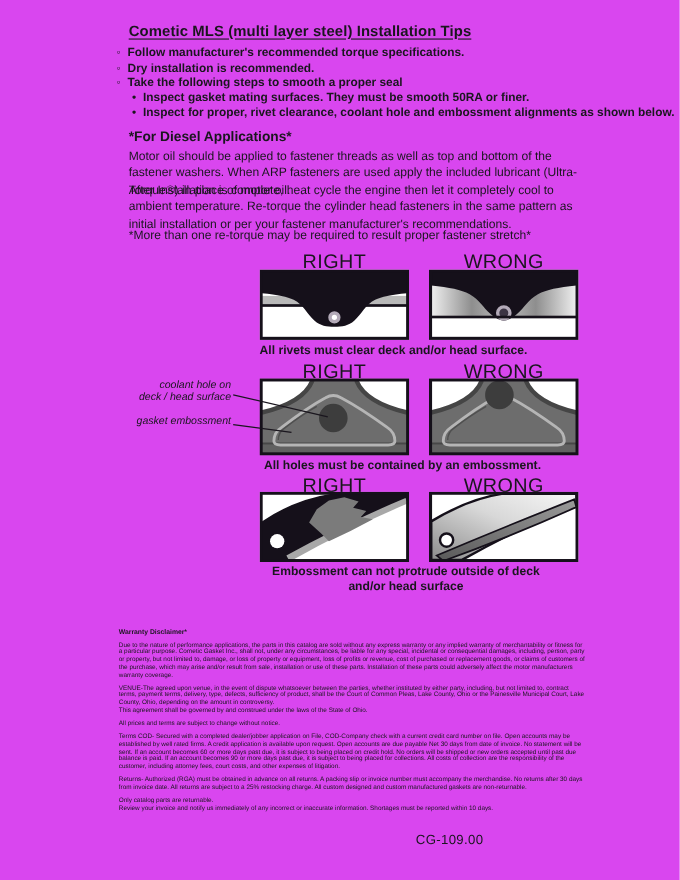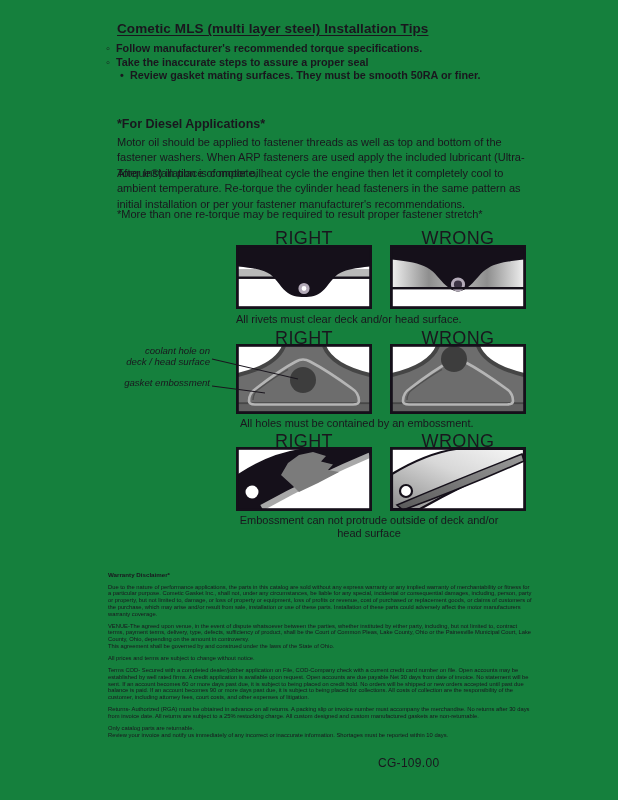--- a/index.html
+++ b/index.html
@@ -1,47 +1,49 @@
 <!DOCTYPE html>
 <html><head>
 <meta charset="utf-8">
 <style>
   html,body{margin:0;padding:0;background:#ffffff;}
-  #page{position:relative;width:618px;height:800px;background:#15803d;overflow:hidden;
+  #page{position:relative;width:618px;height:800px;background:#d946ef;overflow:hidden;
         font-family:"Liberation Sans","DejaVu Sans",sans-serif;color:#1a161e;}
   .abs{position:absolute;}
   .title{font-size:13.5px;font-weight:bold;text-decoration:underline;text-underline-offset:2px;letter-spacing:.1px;}
   .bullets{width:460px;font-weight:bold;}
   .brow{font-size:10.8px;line-height:13.6px;white-space:nowrap;}
   .brow .mk{display:inline-block;width:10px;}
   .brow.lvl2{padding-left:14px;}
   .h2{font-size:12.5px;font-weight:bold;}
   .para{font-size:11px;line-height:15.3px;width:424px;}
   .dlabel{width:136px;text-align:center;font-size:18px;letter-spacing:.4px;}
-  .caption{font-size:11px;font-weight:normal;line-height:12.5px;}
+  .caption{font-size:11px;font-weight:bold;line-height:12.5px;}
   .ann{width:118px;text-align:right;font-size:9.6px;line-height:11px;font-style:italic;}
   .ann .gap{margin-top:10px;}
   .disc{width:424px;font-size:5.8px;line-height:6.7px;}
   .disc .dh{font-size:6.2px;font-weight:bold;margin-bottom:5px;}
   .disc p{margin:0 0 5.5px 0;white-space:pre-line;}
   .pagenum{font-size:12px;letter-spacing:.3px;}
   svg{display:block;}
   .overlay{pointer-events:none;z-index:5;}
 </style>
 </head>
 <body>
 
 <div id="page">
 
   <div class="abs title" style="left:117px;top:21px;">Cometic MLS (multi layer steel) Installation Tips</div>
 
   <div class="abs bullets" style="left:106px;top:42px;">
     <div class="brow"><span class="mk">◦</span><span>Follow manufacturer's recommended torque specifications.</span></div>
-    <div class="brow"><span class="mk">◦</span><span>Take the inaccurate steps to assure a proper seal</span></div>
-    <div class="brow lvl2"><span class="mk">•</span><span>Review gasket mating surfaces.  They must be smooth 50RA or finer.</span></div>
+    <div class="brow"><span class="mk">◦</span><span>Dry installation is recommended.</span></div>
+    <div class="brow"><span class="mk">◦</span><span>Take the following steps to smooth a proper seal</span></div>
+    <div class="brow lvl2"><span class="mk">•</span><span>Inspect gasket mating surfaces.  They must be smooth 50RA or finer.</span></div>
+    <div class="brow lvl2"><span class="mk">•</span><span>Inspect for proper, rivet clearance, coolant hole and embossment alignments as shown below.</span></div>
   </div>
 
   <div class="abs h2" style="left:117px;top:117px;">*For Diesel Applications*</div>
   <div class="abs para" style="left:117px;top:135px;">Motor oil should be applied to fastener threads as well as top and bottom of the fastener washers. When ARP fasteners are used apply the included lubricant (Ultra-Torque®) in place of motor oil.</div>
   <div class="abs para" style="left:117px;top:166px;">After Installation is complete, heat cycle the engine then let it completely cool to ambient temperature. Re-torque the cylinder head fasteners in the same pattern as initial installation or per your fastener manufacturer's recommendations.</div>
   <div class="abs para" style="left:117px;top:207px;">*More than one re-torque may be required to result proper fastener stretch*</div>
 
   <div class="abs dlabel" style="left:236px;top:228px;">RIGHT</div>
   <div class="abs dlabel" style="left:390px;top:228px;">WRONG</div>
 

